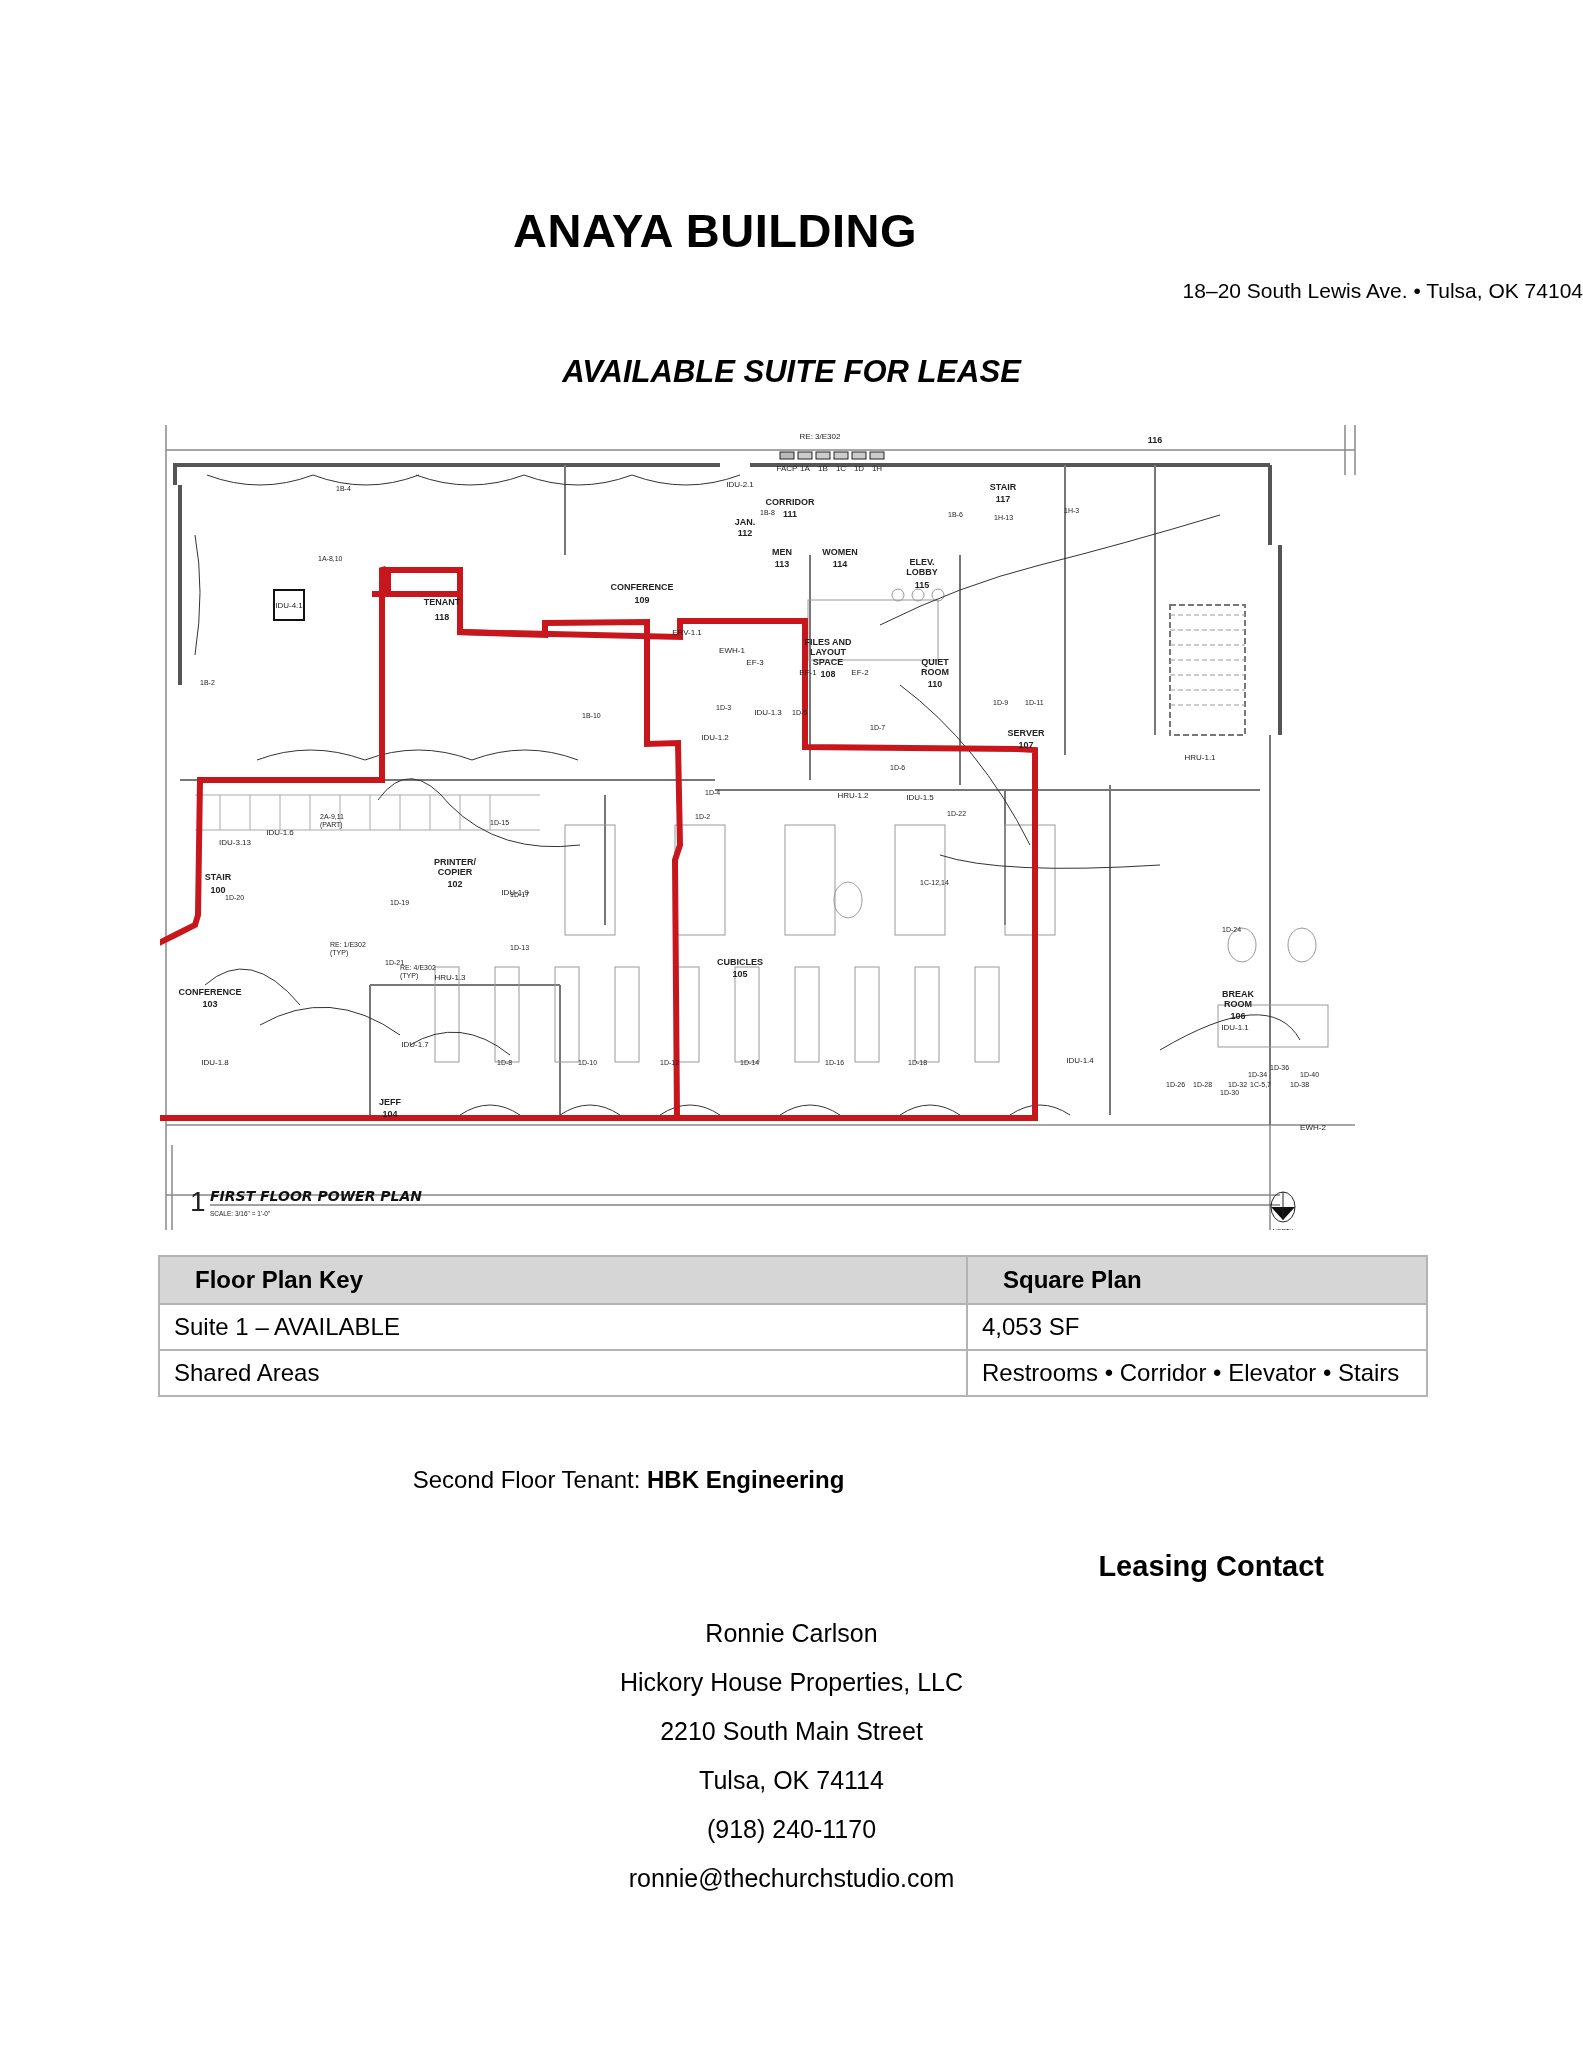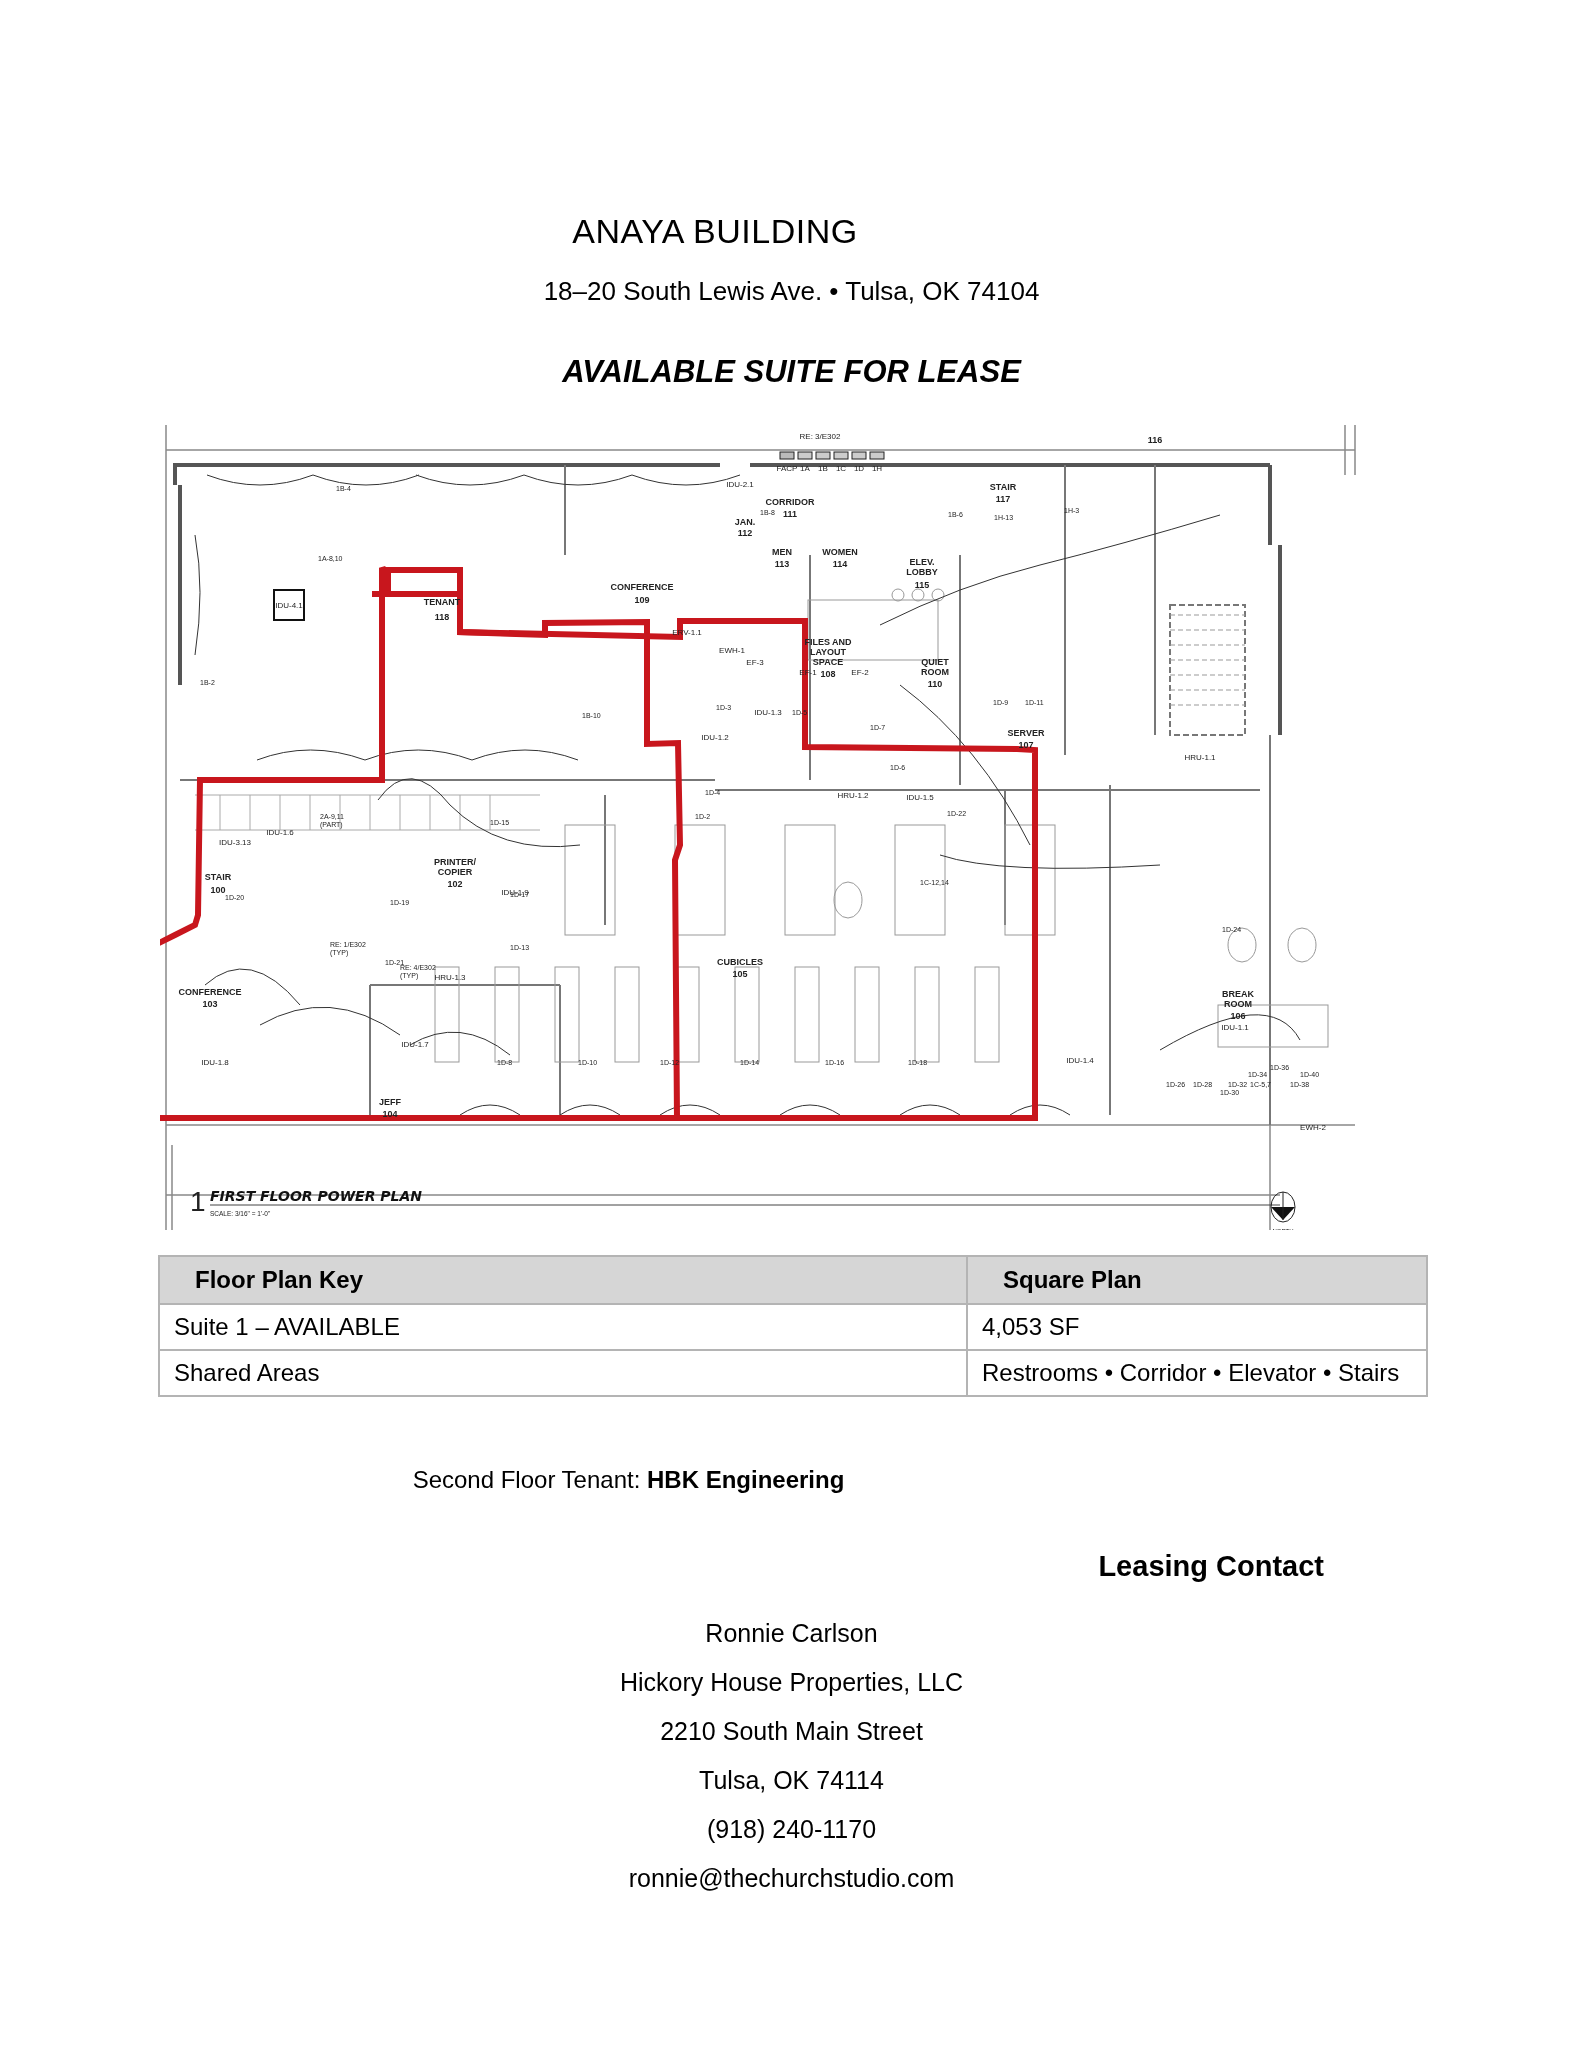--- a/index.html
+++ b/index.html
@@ -1,21 +1,21 @@
 <!DOCTYPE html>
 <html><head>
 <meta charset="utf-8">
 <style>
   html, body { margin: 0; padding: 0; background: #ffffff; }
   body { width: 1583px; height: 2048px; position: relative; overflow: hidden;
          font-family: "Liberation Sans", sans-serif; color: #000; }
   .title { position: absolute; left: 0; width: 1430px; top: 203px; text-align: center;
-           font-size: 34px; font-weight: normal; letter-spacing: 0.5px; line-height: 56px; }
-  .address { position: absolute; left: 0; width: 1583px; top: 276px; text-align: center;
-             font-size: 26px; line-height: 30px; }
+           font-size: 47px; font-weight: bold; letter-spacing: 0.5px; line-height: 56px; }
+  .address { position: absolute; left: 0; width: 1583px; top: 276px; text-align: right;
+             font-size: 21px; line-height: 30px; }
   .subtitle { position: absolute; left: 0; width: 1583px; top: 353px; text-align: center;
               font-size: 31px; font-weight: bold; font-style: italic; line-height: 38px; }
   .plan { position: absolute; left: 160px; top: 425px; width: 1200px; height: 805px; }
   .plan svg { display: block; }
   .plan text { font-family: "Liberation Sans", sans-serif; fill: #222; }
   .plan .cad { font-family: "DejaVu Sans", sans-serif; font-weight: bold; fill: #111; }
   .keytable { position: absolute; left: 158px; top: 1255px; width: 1270px; border-collapse: collapse;
               font-size: 24px; }
   .keytable th, .keytable td { border: 2px solid #b4b4b4; text-align: left; padding: 0 14px; height: 44px; }
   .keytable th { background: #d6d6d6; font-weight: bold; height: 46px; padding-left: 35px; }

